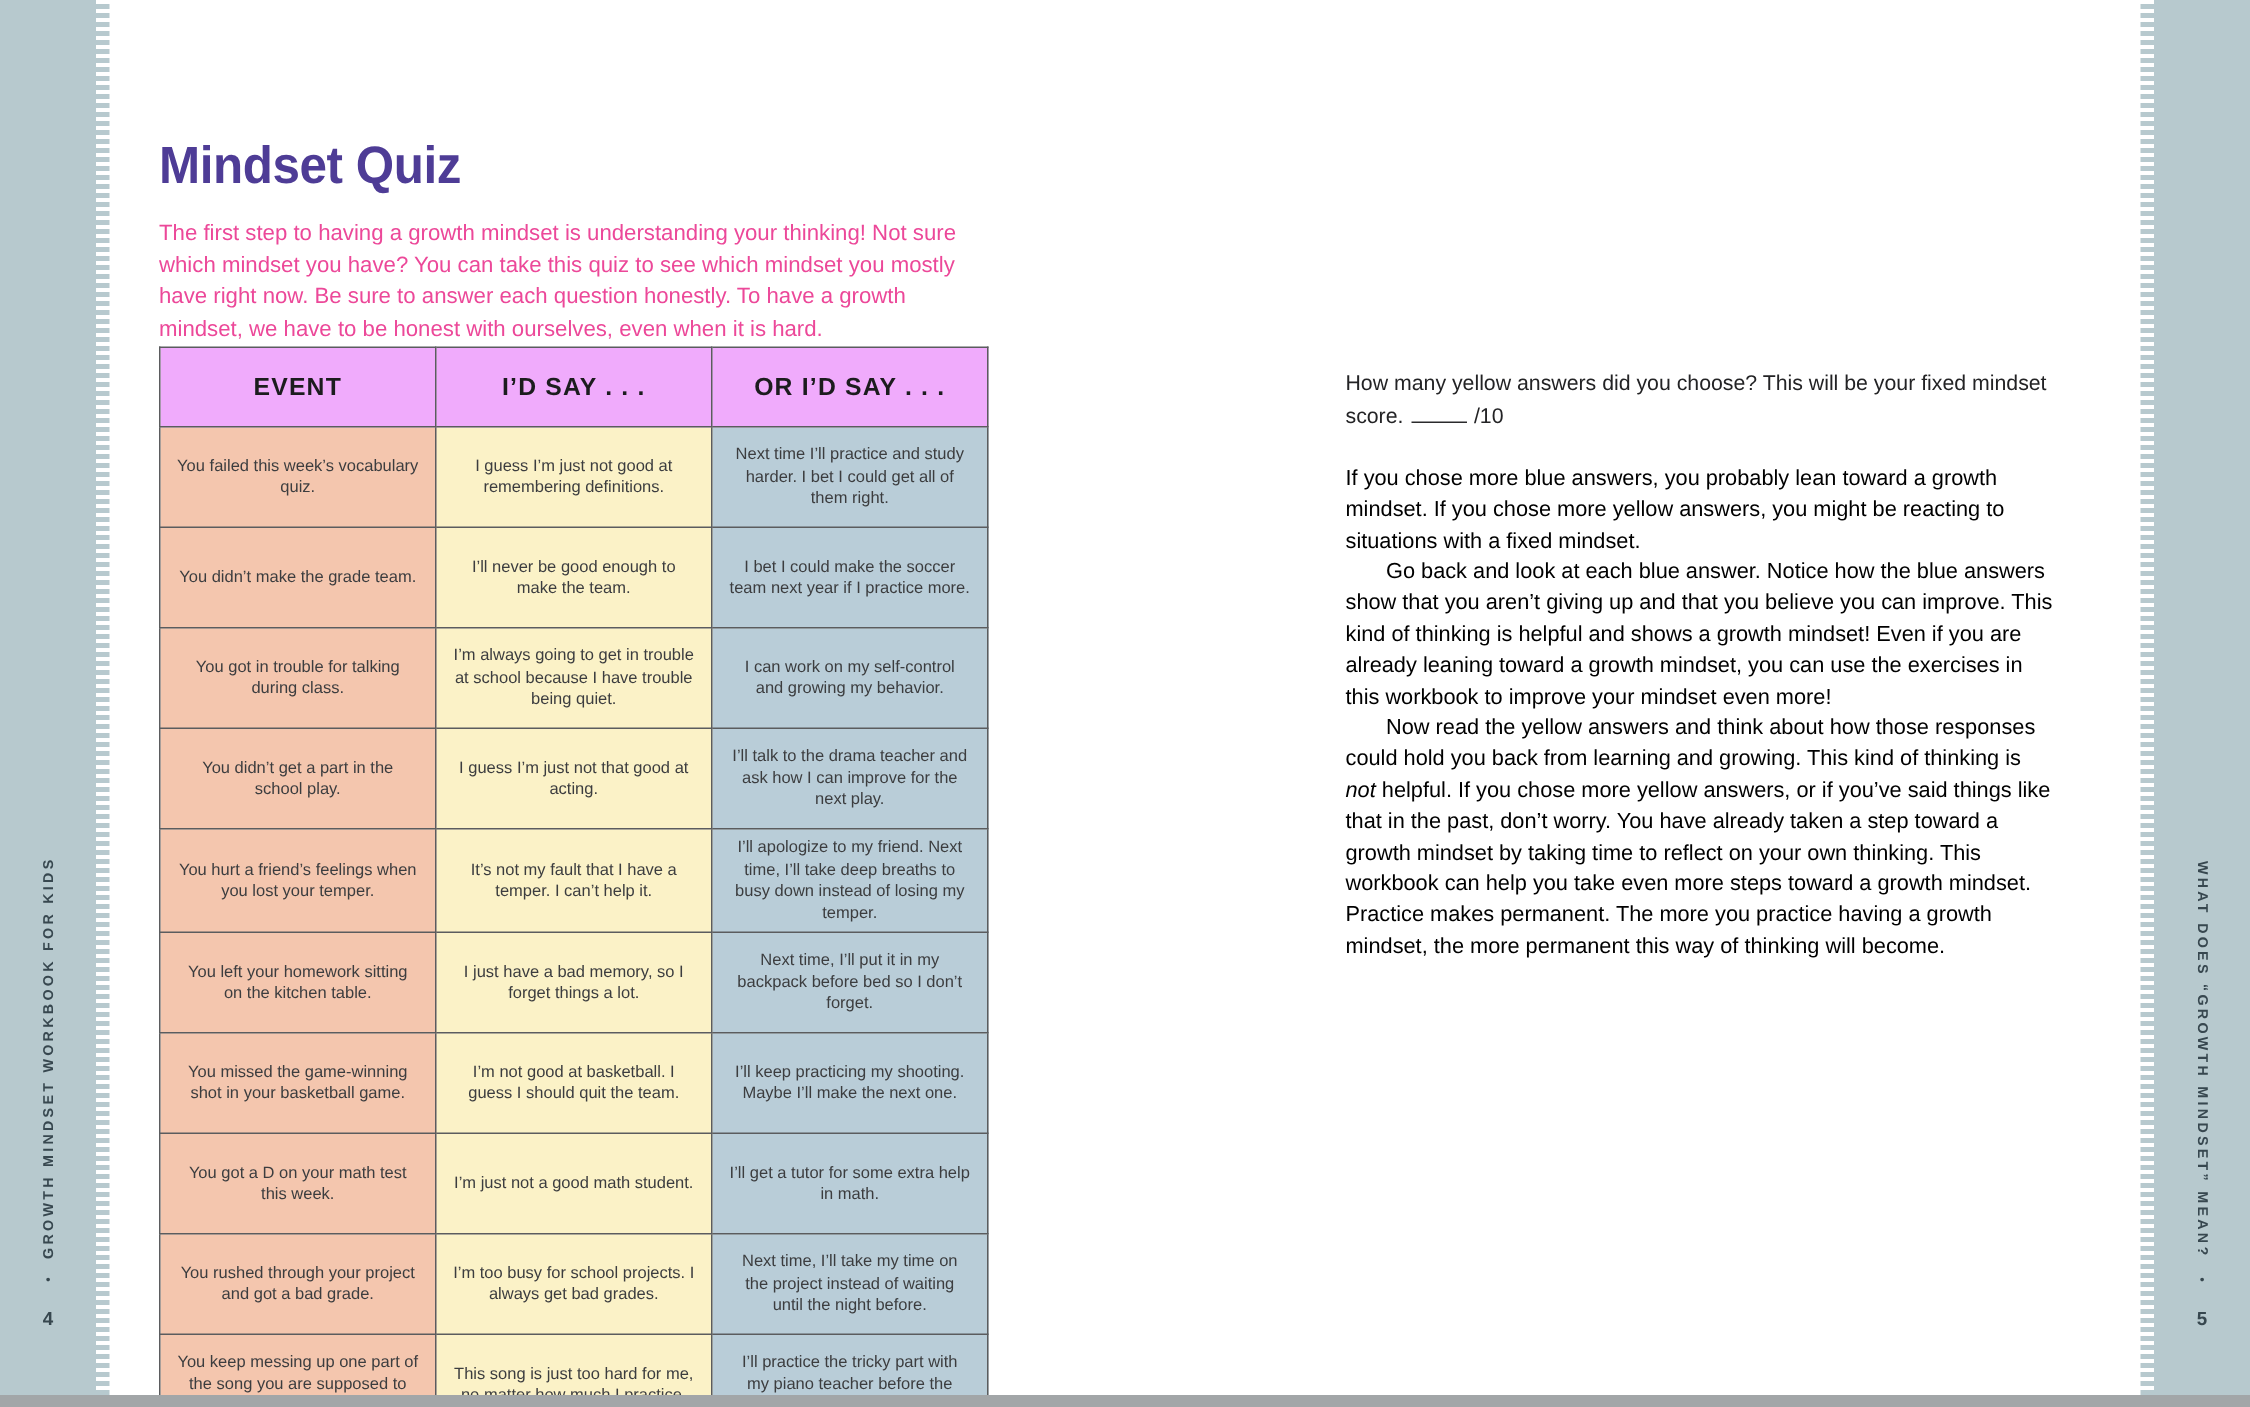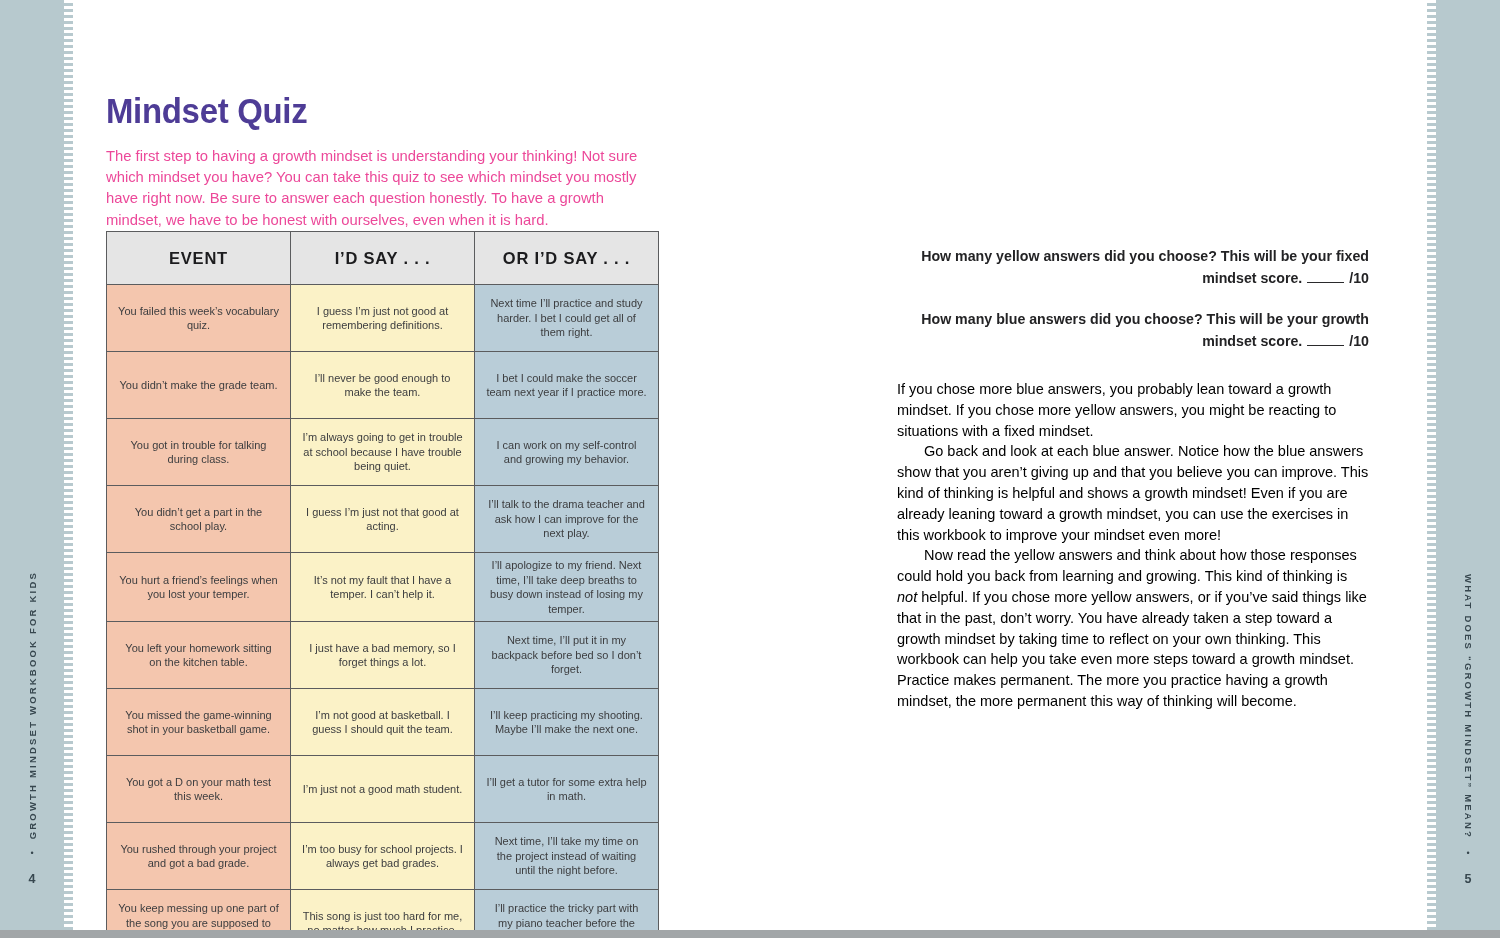--- a/index.html
+++ b/index.html
@@ -54,40 +54,40 @@
   }
   table.quiz {
     position: absolute; left: 106px; top: 231px;
     border-collapse: collapse; table-layout: fixed; width: 552px;
   }
   table.quiz th, table.quiz td {
     border: 1px solid #5b5c5e;
     text-align: center; vertical-align: middle;
   }
   table.quiz th {
-    height: 50px; background: #e5e5e5;
+    height: 50px; background: #f0abfc;
     font-size: 16.5px; font-weight: 700; color: #1c1c1e;
     letter-spacing: 0.8px;
   }
   table.quiz td {
     height: 56px; padding: 5px 11px;
     font-size: 11px; line-height: 14.5px; color: #3c3d3f;
   }
   td.c-event  { background: #f4c6ae; margin-top: 21px; }
   td.c-fixed  { background: #fbf2c7; }
   td.c-growth { background: #b9cdd8; margin-top: 24px; }
   col.c1 { width: 184px; } col.c2 { width: 184px; } col.c3 { width: 184px; }
 
   
   .right-content {
     position: absolute; left: 897px; top: 246px; width: 472px;
   }
   .score-q {
-    font-size: 14.2px; font-weight: 700; color: #232325;
-    line-height: 21.5px; margin: 0 0 20px 0; text-align: right;
+    font-size: 14.2px; font-weight: 400; color: #232325;
+    line-height: 21.5px; margin: 0 0 20px 0;
   }
   .score-q:nth-of-type(2) { margin-bottom: 27px; }
   .blank {
     display: inline-block; width: 37px; height: 0.85em;
     border-bottom: 1.6px solid #2a2a2c; margin: 0 5px;
   }
   .bodytext p {
     margin: 0; font-size: 14.5px; line-height: 20.8px; color: #000000;
   }
   .bodytext p.indent { text-indent: 27px; }
@@ -175,21 +175,20 @@
       <td class="c-event">You keep messing up one part of the song you are supposed to play at your piano recital.</td>
       <td class="c-fixed">This song is just too hard for me, no matter how much I practice.</td>
       <td class="c-growth">I’ll practice the tricky part with my piano teacher before the recital.</td>
     </tr>
   </tbody>
 </table>
 
 <div class="right-content">
   <p class="score-q"><span>How many yellow answers did you choose? This will be your fixed mindset score.</span><span class="blank"></span><span>/10</span></p>
 
-  <p class="score-q"><span>How many blue answers did you choose? This will be your growth mindset score.</span><span class="blank"></span><span>/10</span></p>
 
   <div class="bodytext">
     <p>If you chose more blue answers, you probably lean toward a growth mindset. If you chose more yellow answers, you might be reacting to situations with a fixed mindset.</p>
     <p class="indent">Go back and look at each blue answer. Notice how the blue answers show that you aren’t giving up and that you believe you can improve. This kind of thinking is helpful and shows a growth mindset! Even if you are already leaning toward a growth mindset, you can use the exercises in this workbook to improve your mindset even more!</p>
     <p class="indent"><span>Now read the yellow answers and think about how those responses could hold you back from learning and growing. This kind of thinking is </span><i>not</i><span> helpful. If you chose more yellow answers, or if you’ve said things like that in the past, don’t worry. You have already taken a step toward a growth mindset by taking time to reflect on your own thinking. This workbook can help you take even more steps toward a growth mindset. Practice makes permanent. The more you practice having a growth mindset, the more permanent this way of thinking will become.</span></p>
   </div>
 </div>
 
 <div class="bottom-strip"></div>
 

